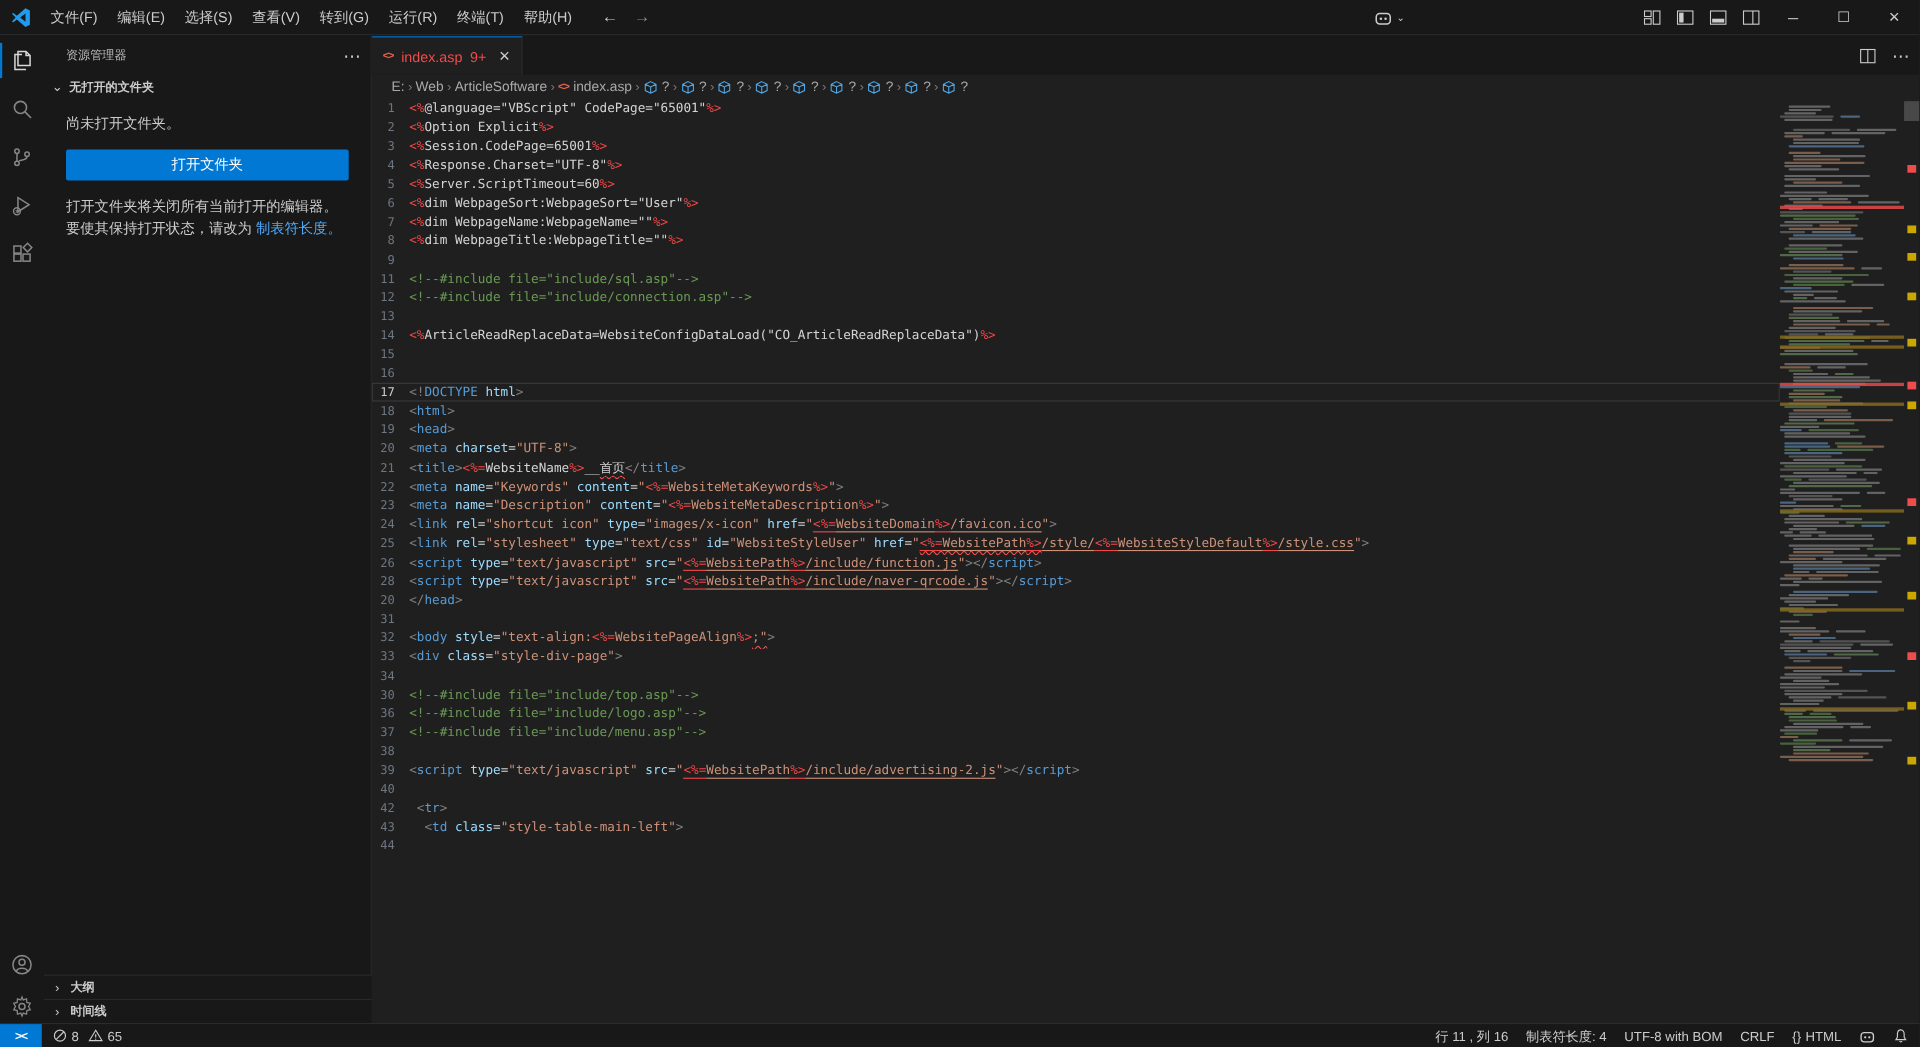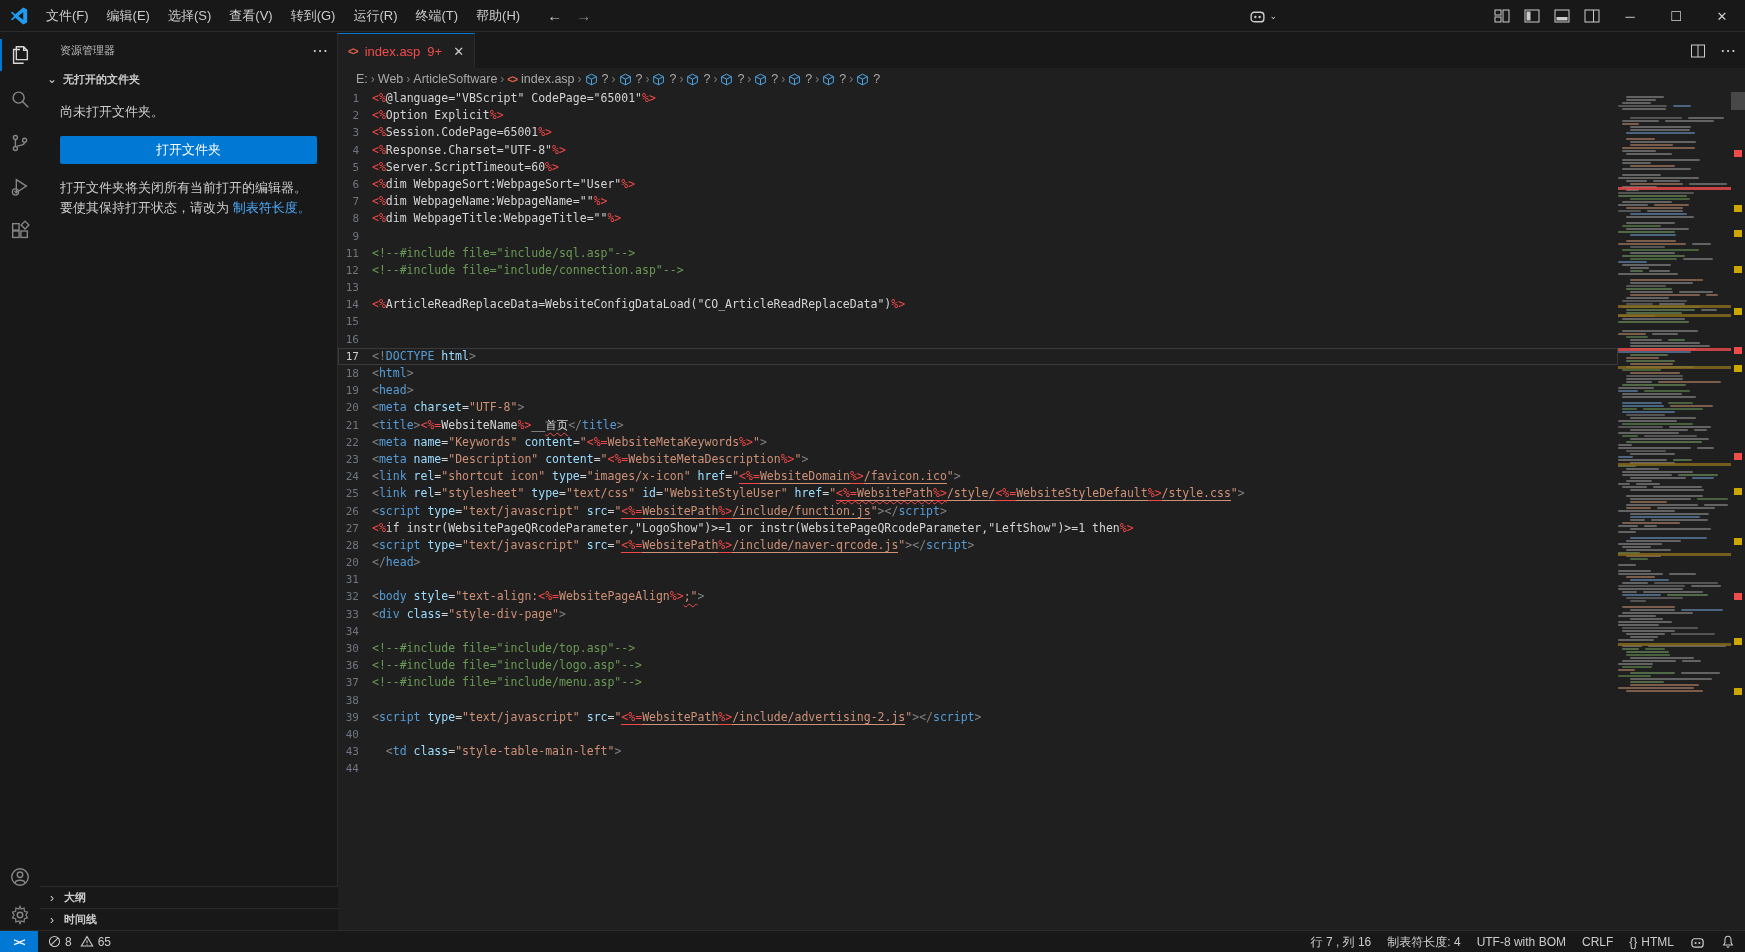--- a/index.html
+++ b/index.html
@@ -345,33 +345,33 @@
         <div class="code-row current"><span class="gutter">17</span><span><span class="tk-pu">&lt;!</span><span class="tk-tg">DOCTYPE</span><span class="tk-pl"> </span><span class="tk-at">html</span><span class="tk-pu">&gt;</span></span></div>
         <div class="code-row"><span class="gutter">18</span><span><span class="tk-pu">&lt;</span><span class="tk-tg">html</span><span class="tk-pu">&gt;</span></span></div>
         <div class="code-row"><span class="gutter">19</span><span><span class="tk-pu">&lt;</span><span class="tk-tg">head</span><span class="tk-pu">&gt;</span></span></div>
         <div class="code-row"><span class="gutter">20</span><span><span class="tk-pu">&lt;</span><span class="tk-tg">meta</span><span class="tk-pl"> </span><span class="tk-at">charset</span><span class="tk-pl">=</span><span class="tk-st">"UTF-8"</span><span class="tk-pu">&gt;</span></span></div>
         <div class="code-row"><span class="gutter">21</span><span><span class="tk-pu">&lt;</span><span class="tk-tg">title</span><span class="tk-pu">&gt;</span><span class="tk-dl">&lt;%=</span><span class="tk-pl">WebsiteName</span><span class="tk-dl">%&gt;</span><span class="tk-pl">__</span><span class="tk-pl m-sq">首页</span><span class="tk-pu">&lt;/</span><span class="tk-tg">title</span><span class="tk-pu">&gt;</span></span></div>
         <div class="code-row"><span class="gutter">22</span><span><span class="tk-pu">&lt;</span><span class="tk-tg">meta</span><span class="tk-pl"> </span><span class="tk-at">name</span><span class="tk-pl">=</span><span class="tk-st">"Keywords"</span><span class="tk-pl"> </span><span class="tk-at">content</span><span class="tk-pl">=</span><span class="tk-st">"</span><span class="tk-dl">&lt;%=</span><span class="tk-st">WebsiteMetaKeywords</span><span class="tk-dl">%&gt;</span><span class="tk-st">"</span><span class="tk-pu">&gt;</span></span></div>
         <div class="code-row"><span class="gutter">23</span><span><span class="tk-pu">&lt;</span><span class="tk-tg">meta</span><span class="tk-pl"> </span><span class="tk-at">name</span><span class="tk-pl">=</span><span class="tk-st">"Description"</span><span class="tk-pl"> </span><span class="tk-at">content</span><span class="tk-pl">=</span><span class="tk-st">"</span><span class="tk-dl">&lt;%=</span><span class="tk-st">WebsiteMetaDescription</span><span class="tk-dl">%&gt;</span><span class="tk-st">"</span><span class="tk-pu">&gt;</span></span></div>
         <div class="code-row"><span class="gutter">24</span><span><span class="tk-pu">&lt;</span><span class="tk-tg">link</span><span class="tk-pl"> </span><span class="tk-at">rel</span><span class="tk-pl">=</span><span class="tk-st">"shortcut icon"</span><span class="tk-pl"> </span><span class="tk-at">type</span><span class="tk-pl">=</span><span class="tk-st">"images/x-icon"</span><span class="tk-pl"> </span><span class="tk-at">href</span><span class="tk-pl">=</span><span class="tk-st">"</span><span class="tk-dl m-u">&lt;%=</span><span class="tk-st m-u">WebsiteDomain</span><span class="tk-dl m-u">%&gt;</span><span class="tk-st m-u">/favicon.ico</span><span class="tk-st">"</span><span class="tk-pu">&gt;</span></span></div>
         <div class="code-row"><span class="gutter">25</span><span><span class="tk-pu">&lt;</span><span class="tk-tg">link</span><span class="tk-pl"> </span><span class="tk-at">rel</span><span class="tk-pl">=</span><span class="tk-st">"stylesheet"</span><span class="tk-pl"> </span><span class="tk-at">type</span><span class="tk-pl">=</span><span class="tk-st">"text/css"</span><span class="tk-pl"> </span><span class="tk-at">id</span><span class="tk-pl">=</span><span class="tk-st">"WebsiteStyleUser"</span><span class="tk-pl"> </span><span class="tk-at">href</span><span class="tk-pl">=</span><span class="tk-st">"</span><span class="tk-dl m-u m-sq">&lt;%=</span><span class="tk-st m-u m-sq">WebsitePath</span><span class="tk-dl m-u m-sq">%&gt;</span><span class="tk-st m-u">/style/</span><span class="tk-dl m-u">&lt;%=</span><span class="tk-st m-u">WebsiteStyleDefault</span><span class="tk-dl m-u">%&gt;</span><span class="tk-st m-u">/style.css</span><span class="tk-st">"</span><span class="tk-pu">&gt;</span></span></div>
         <div class="code-row"><span class="gutter">26</span><span><span class="tk-pu">&lt;</span><span class="tk-tg">script</span><span class="tk-pl"> </span><span class="tk-at">type</span><span class="tk-pl">=</span><span class="tk-st">"text/javascript"</span><span class="tk-pl"> </span><span class="tk-at">src</span><span class="tk-pl">=</span><span class="tk-st">"</span><span class="tk-dl m-u">&lt;%=</span><span class="tk-st m-u">WebsitePath</span><span class="tk-dl m-u">%&gt;</span><span class="tk-st m-u">/include/function.js</span><span class="tk-st">"</span><span class="tk-pu">&gt;&lt;/</span><span class="tk-tg">script</span><span class="tk-pu">&gt;</span></span></div>
-        <div class="code-row"><span class="gutter">27</span><span><span class="tk-dl">&lt;%</span><span class="tk-pl">if instr(WebsitePageQRcodeParameter,"LogoShow")&gt;=1 or instr(WebsitePageQRcodeParameter,"LeftShow")&gt;=1 then</span><span class="tk-dl">%&gt;</span></span></div>
         <div class="code-row"><span class="gutter">28</span><span><span class="tk-pu">&lt;</span><span class="tk-tg">script</span><span class="tk-pl"> </span><span class="tk-at">type</span><span class="tk-pl">=</span><span class="tk-st">"text/javascript"</span><span class="tk-pl"> </span><span class="tk-at">src</span><span class="tk-pl">=</span><span class="tk-st">"</span><span class="tk-dl m-u">&lt;%=</span><span class="tk-st m-u">WebsitePath</span><span class="tk-dl m-u">%&gt;</span><span class="tk-st m-u">/include/naver-qrcode.js</span><span class="tk-st">"</span><span class="tk-pu">&gt;&lt;/</span><span class="tk-tg">script</span><span class="tk-pu">&gt;</span></span></div>
         <div class="code-row"><span class="gutter">20</span><span><span class="tk-pu">&lt;/</span><span class="tk-tg">head</span><span class="tk-pu">&gt;</span></span></div>
         <div class="code-row"><span class="gutter">31</span><span></span></div>
         <div class="code-row"><span class="gutter">32</span><span><span class="tk-pu">&lt;</span><span class="tk-tg">body</span><span class="tk-pl"> </span><span class="tk-at">style</span><span class="tk-pl">=</span><span class="tk-st">"text-align:</span><span class="tk-dl">&lt;%=</span><span class="tk-st">WebsitePageAlign</span><span class="tk-dl">%&gt;</span><span class="tk-st m-sq">;"</span><span class="tk-pu">&gt;</span></span></div>
         <div class="code-row"><span class="gutter">33</span><span><span class="tk-pu">&lt;</span><span class="tk-tg">div</span><span class="tk-pl"> </span><span class="tk-at">class</span><span class="tk-pl">=</span><span class="tk-st">"style-div-page"</span><span class="tk-pu">&gt;</span></span></div>
         <div class="code-row"><span class="gutter">34</span><span></span></div>
         <div class="code-row"><span class="gutter">30</span><span><span class="tk-cm">&lt;!--#include file="include/top.asp"--&gt;</span></span></div>
         <div class="code-row"><span class="gutter">36</span><span><span class="tk-cm">&lt;!--#include file="include/logo.asp"--&gt;</span></span></div>
         <div class="code-row"><span class="gutter">37</span><span><span class="tk-cm">&lt;!--#include file="include/menu.asp"--&gt;</span></span></div>
         <div class="code-row"><span class="gutter">38</span><span></span></div>
         <div class="code-row"><span class="gutter">39</span><span><span class="tk-pu">&lt;</span><span class="tk-tg">script</span><span class="tk-pl"> </span><span class="tk-at">type</span><span class="tk-pl">=</span><span class="tk-st">"text/javascript"</span><span class="tk-pl"> </span><span class="tk-at">src</span><span class="tk-pl">=</span><span class="tk-st">"</span><span class="tk-dl m-u">&lt;%=</span><span class="tk-st m-u">WebsitePath</span><span class="tk-dl m-u">%&gt;</span><span class="tk-st m-u">/include/advertising-2.js</span><span class="tk-st">"</span><span class="tk-pu">&gt;&lt;/</span><span class="tk-tg">script</span><span class="tk-pu">&gt;</span></span></div>
         <div class="code-row"><span class="gutter">40</span><span></span></div>
+        <div class="code-row"><span class="gutter">42</span><span><span class="tk-pl"> </span><span class="tk-pu">&lt;</span><span class="tk-tg">tr</span><span class="tk-pu">&gt;</span></span></div>
         <div class="code-row"><span class="gutter">43</span><span><span class="tk-pl">  </span><span class="tk-pu">&lt;</span><span class="tk-tg">td</span><span class="tk-pl"> </span><span class="tk-at">class</span><span class="tk-pl">=</span><span class="tk-st">"style-table-main-left"</span><span class="tk-pu">&gt;</span></span></div>
         <div class="code-row"><span class="gutter">44</span><span></span></div>
       </div>
     <div id="minimap">
         <div class="mm-seg" style="background: rgb(154, 154, 154); opacity: 0.55; left: 8px; top: 6px; width: 38.3357px;"></div>
         <div class="mm-seg" style="background: rgb(154, 154, 154); opacity: 0.55; left: 8px; top: 9px; width: 29.9971px;"></div>
         <div class="mm-seg" style="background: rgb(154, 154, 154); opacity: 0.55; left: 4px; top: 12px; width: 29.3186px;"></div>
         <div class="mm-seg" style="background: rgb(128, 128, 128); opacity: 0.55; left: 0px; top: 15px; width: 49.4088px;"></div>
         <div class="mm-seg" style="background: rgb(111, 159, 208); opacity: 0.55; left: 55.4088px; top: 15px; width: 17.4833px;"></div>
         <div class="mm-seg" style="background: rgb(154, 154, 154); opacity: 0.55; left: 4px; top: 18px; width: 43.5003px;"></div>
@@ -635,21 +635,21 @@
         </svg>
       <span>8</span>
       <svg width="14" height="13" viewBox="0 0 16 16" style="margin-left:4px;">
           <path d="M8 2 L15 13.5 L1 13.5 Z" fill="none" stroke="#cccccc" stroke-width="1.3"></path>
           <line x1="8" y1="6.5" x2="8" y2="10" stroke="#cccccc" stroke-width="1.3"></line>
           <circle cx="8" cy="12" r="0.7" fill="#cccccc"></circle>
         </svg>
       <span>65</span>
     </div>
     <div id="status-right">
-      <span class="status-item">行 7 , 列 16</span>
+      <span class="status-item">行 11 , 列 16</span>
       <span class="status-item">制表符长度: 4</span>
       <span class="status-item">UTF-8 with BOM</span>
       <span class="status-item">CRLF</span>
       <span class="status-item">
           <span>{}</span>
           <span>HTML</span>
         </span>
       <span class="status-item">
         <svg width="15" height="15" viewBox="0 0 16 16">
             <rect x="2" y="4" width="12" height="9" rx="3" fill="none" stroke="#cccccc" stroke-width="1.3"></rect>

